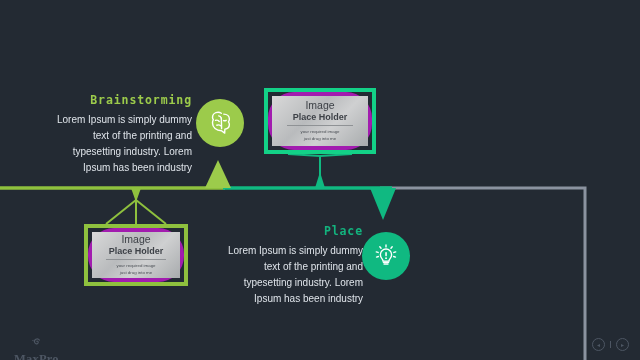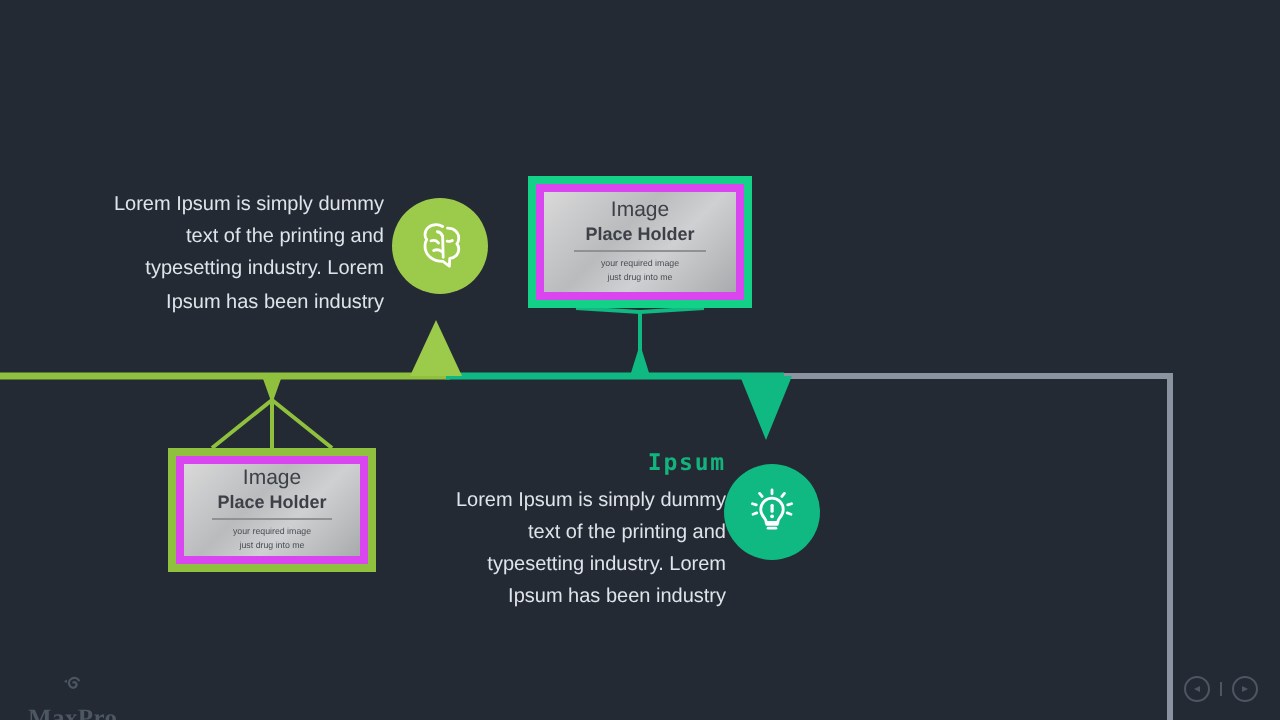--- a/index.html
+++ b/index.html
@@ -31,21 +31,21 @@
   
   .circle{
     position:absolute;border-radius:50%;
     display:flex;align-items:center;justify-content:center;
   }
   #brain-circle{left:196px;top:99px;width:48px;height:48px;background:#9ccb4b;}
   #bulb-circle{left:362px;top:232px;width:48px;height:48px;background:#10b981;}
 
   
   .ph-outer{position:absolute;box-sizing:border-box;}
-  .ph-mid{width:100%;height:100%;box-sizing:border-box;background:#d946ef;padding:4px;}
+  .ph-mid{width:100%;height:100%;box-sizing:border-box;background:#a21caf;padding:4px;border-radius:26px;}
   .ph-inner{
     width:100%;height:100%;box-sizing:border-box;
     background:linear-gradient(135deg,#d9d9d9 0%,#b9bbbd 40%,#cfd0d1 62%,#a8abad 100%);
     display:flex;flex-direction:column;align-items:center;justify-content:center;
     color:#3d4147;
   }
   .ph-t1{font-size:10.5px;line-height:1.05;font-weight:400;}
   .ph-t2{font-size:9px;line-height:1.15;font-weight:700;margin-top:1px;}
   .ph-rule{width:68%;height:1px;background:#8f9295;margin:3px 0 3px 0;}
   .ph-t3{font-size:4.4px;line-height:1.5;text-align:center;color:#4a4e54;}
@@ -100,20 +100,21 @@
     </g>
 
     <g stroke="#8fc13e" stroke-width="2" fill="none">
       <line x1="136" y1="190" x2="136" y2="224"></line>
       <line x1="136" y1="200" x2="106" y2="224"></line>
       <line x1="136" y1="200" x2="166" y2="224"></line>
     </g>
   </svg>
 
   <div class="block" id="brainstorm-block">
+    <p class="title">Brainstorming</p>
     <p class="body">Lorem Ipsum is simply dummy text of the printing and typesetting industry. Lorem Ipsum has been industry</p>
   </div>
 
   <div class="circle" id="brain-circle">
     <svg width="30" height="30" viewBox="0 0 32 32">
       <g fill="none" stroke="#ffffff" stroke-width="1.5" stroke-linecap="round" stroke-linejoin="round">
         <path d="M20 6.5c3.6 0 6 2.3 6 5.3 0 1.2-.4 2.2-1 3 .7.8 1 1.8 1 2.9 0 2.6-2 4.6-4.8 4.9l-.2 4.2-3.4-2.6c-5.6 0-9.6-3.4-9.6-8.2 0-1.3.3-2.5.9-3.5-.6-.7-.9-1.6-.9-2.6C8 6.9 10.6 4.6 14 4.6c1.3 0 2.5.4 3.4 1"></path>
         <path d="M14.6 8.4c1.3.2 2.3 1 2.6 2.2"></path>
         <path d="M11.2 13.2c1.6-.5 3.2 0 4 1.2"></path>
         <path d="M17.4 10.6c.1 3.4.2 7.2.3 11.4"></path>
@@ -141,21 +142,21 @@
         <div class="ph-t1">Image</div>
         <div class="ph-t2">Place Holder</div>
         <div class="ph-rule"></div>
         <div class="ph-t3">your required image</div>
         <div class="ph-t3">just drug into me</div>
       </div>
     </div>
   </div>
 
   <div class="block" id="idea-block">
-    <p class="title">Ipsum</p>
+    <p class="title">Place</p>
     <p class="body">Lorem Ipsum is simply dummy text of the printing and typesetting industry. Lorem Ipsum has been industry</p>
   </div>
 
   <div class="circle" id="bulb-circle">
     <svg width="30" height="30" viewBox="0 0 32 32">
       <g fill="none" stroke="#ffffff" stroke-width="1.5" stroke-linecap="round">
         <path d="M16 8.6c3.3 0 6 2.7 6 6 0 2.2-1.1 3.6-2 4.7-.6.8-.9 1.4-.9 2.2h-6.2c0-.8-.3-1.4-.9-2.2-.9-1.1-2-2.5-2-4.7 0-3.3 2.7-6 6-6z"></path>
         <path d="M13.2 22.6h5.6"></path>
         <path d="M13.9 24.6h4.2"></path>
         <path d="M16 4.2v2.1M9.4 6.1l1.3 1.6M22.6 6.1l-1.3 1.6M5.6 11.6l2 .6M26.4 11.6l-2 .6M5.9 17.2l2-.7M26.1 17.2l-2-.7"></path>

